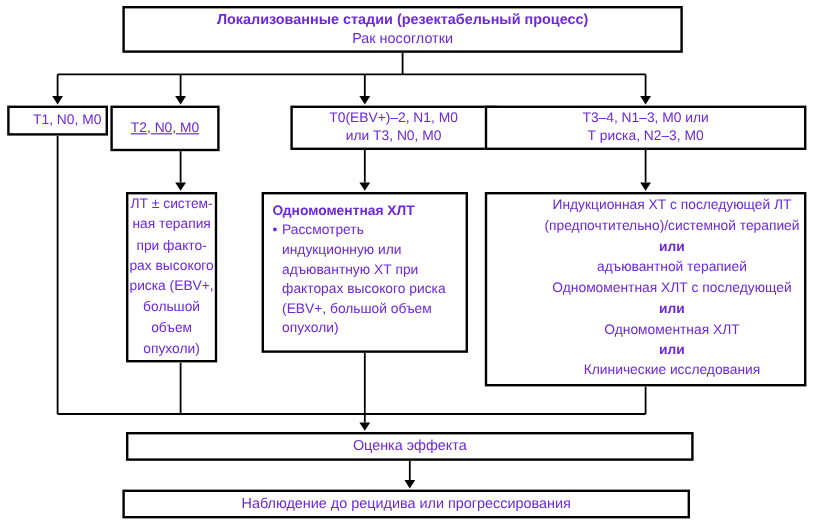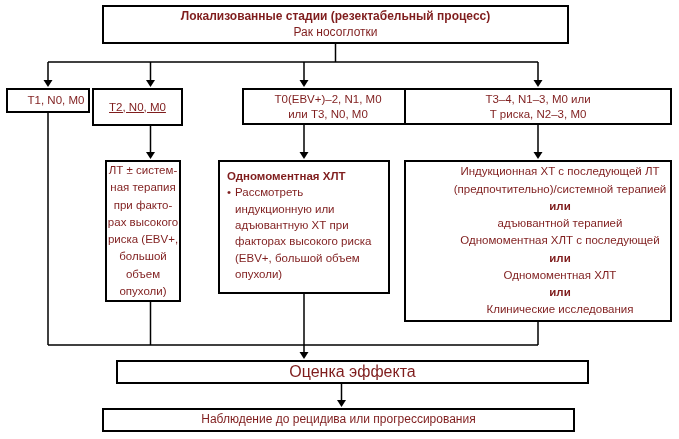--- a/index.html
+++ b/index.html
@@ -1,18 +1,18 @@
 <!DOCTYPE html>
 <html><head>
 <meta charset="utf-8">
 <style>
   html,body{margin:0;padding:0;background:#ffffff;}
   .canvas{
     position:relative;width:679px;height:439px;background:#ffffff;
-    font-family:"Liberation Sans", sans-serif;color:#7f1d1d;overflow:hidden;
+    font-family:"Liberation Sans", sans-serif;color:#6d28d9;overflow:hidden;
   }
   .connectors{position:absolute;left:0;top:0;width:679px;height:439px;}
   .box{
     position:absolute;border:2px solid #000;background:#fff;box-sizing:border-box;
     display:flex;flex-direction:column;justify-content:center;align-items:center;
     text-align:center;font-size:11.5px;line-height:1.3;
   }
   .bold{font-weight:bold;}
   .pre{white-space:pre-line;}
 
@@ -25,21 +25,21 @@
   .b-lt{left:105px;top:160px;width:76px;height:142px;line-height:1.5;}
   .b-chemo{
     left:218px;top:160px;width:172px;height:134px;
     justify-content:flex-start;align-items:flex-start;text-align:left;
     padding:6px 7px;line-height:1.42;
   }
   .b-chemo .bullet-row{display:flex;gap:4px;}
   .b-chemo .bullet-mark{flex:0 0 auto;}
   .b-induction{left:404px;top:160px;width:268px;height:162px;line-height:1.5;padding-left:44px;}
 
-  .b-eval{left:116px;top:360px;width:473px;height:24px;font-size:16px;}
+  .b-eval{left:105px;top:360px;width:473px;height:24px;font-size:12px;}
   .b-follow{left:102px;top:408px;width:473px;height:24px;font-size:12px;}
 </style>
 </head>
 <body>
 
 <div class="canvas">
 
   <svg class="connectors" width="679" height="439" viewBox="0 0 679 439" xmlns="http://www.w3.org/2000/svg">
     <g stroke="#000" stroke-width="1.5" fill="none">
 

